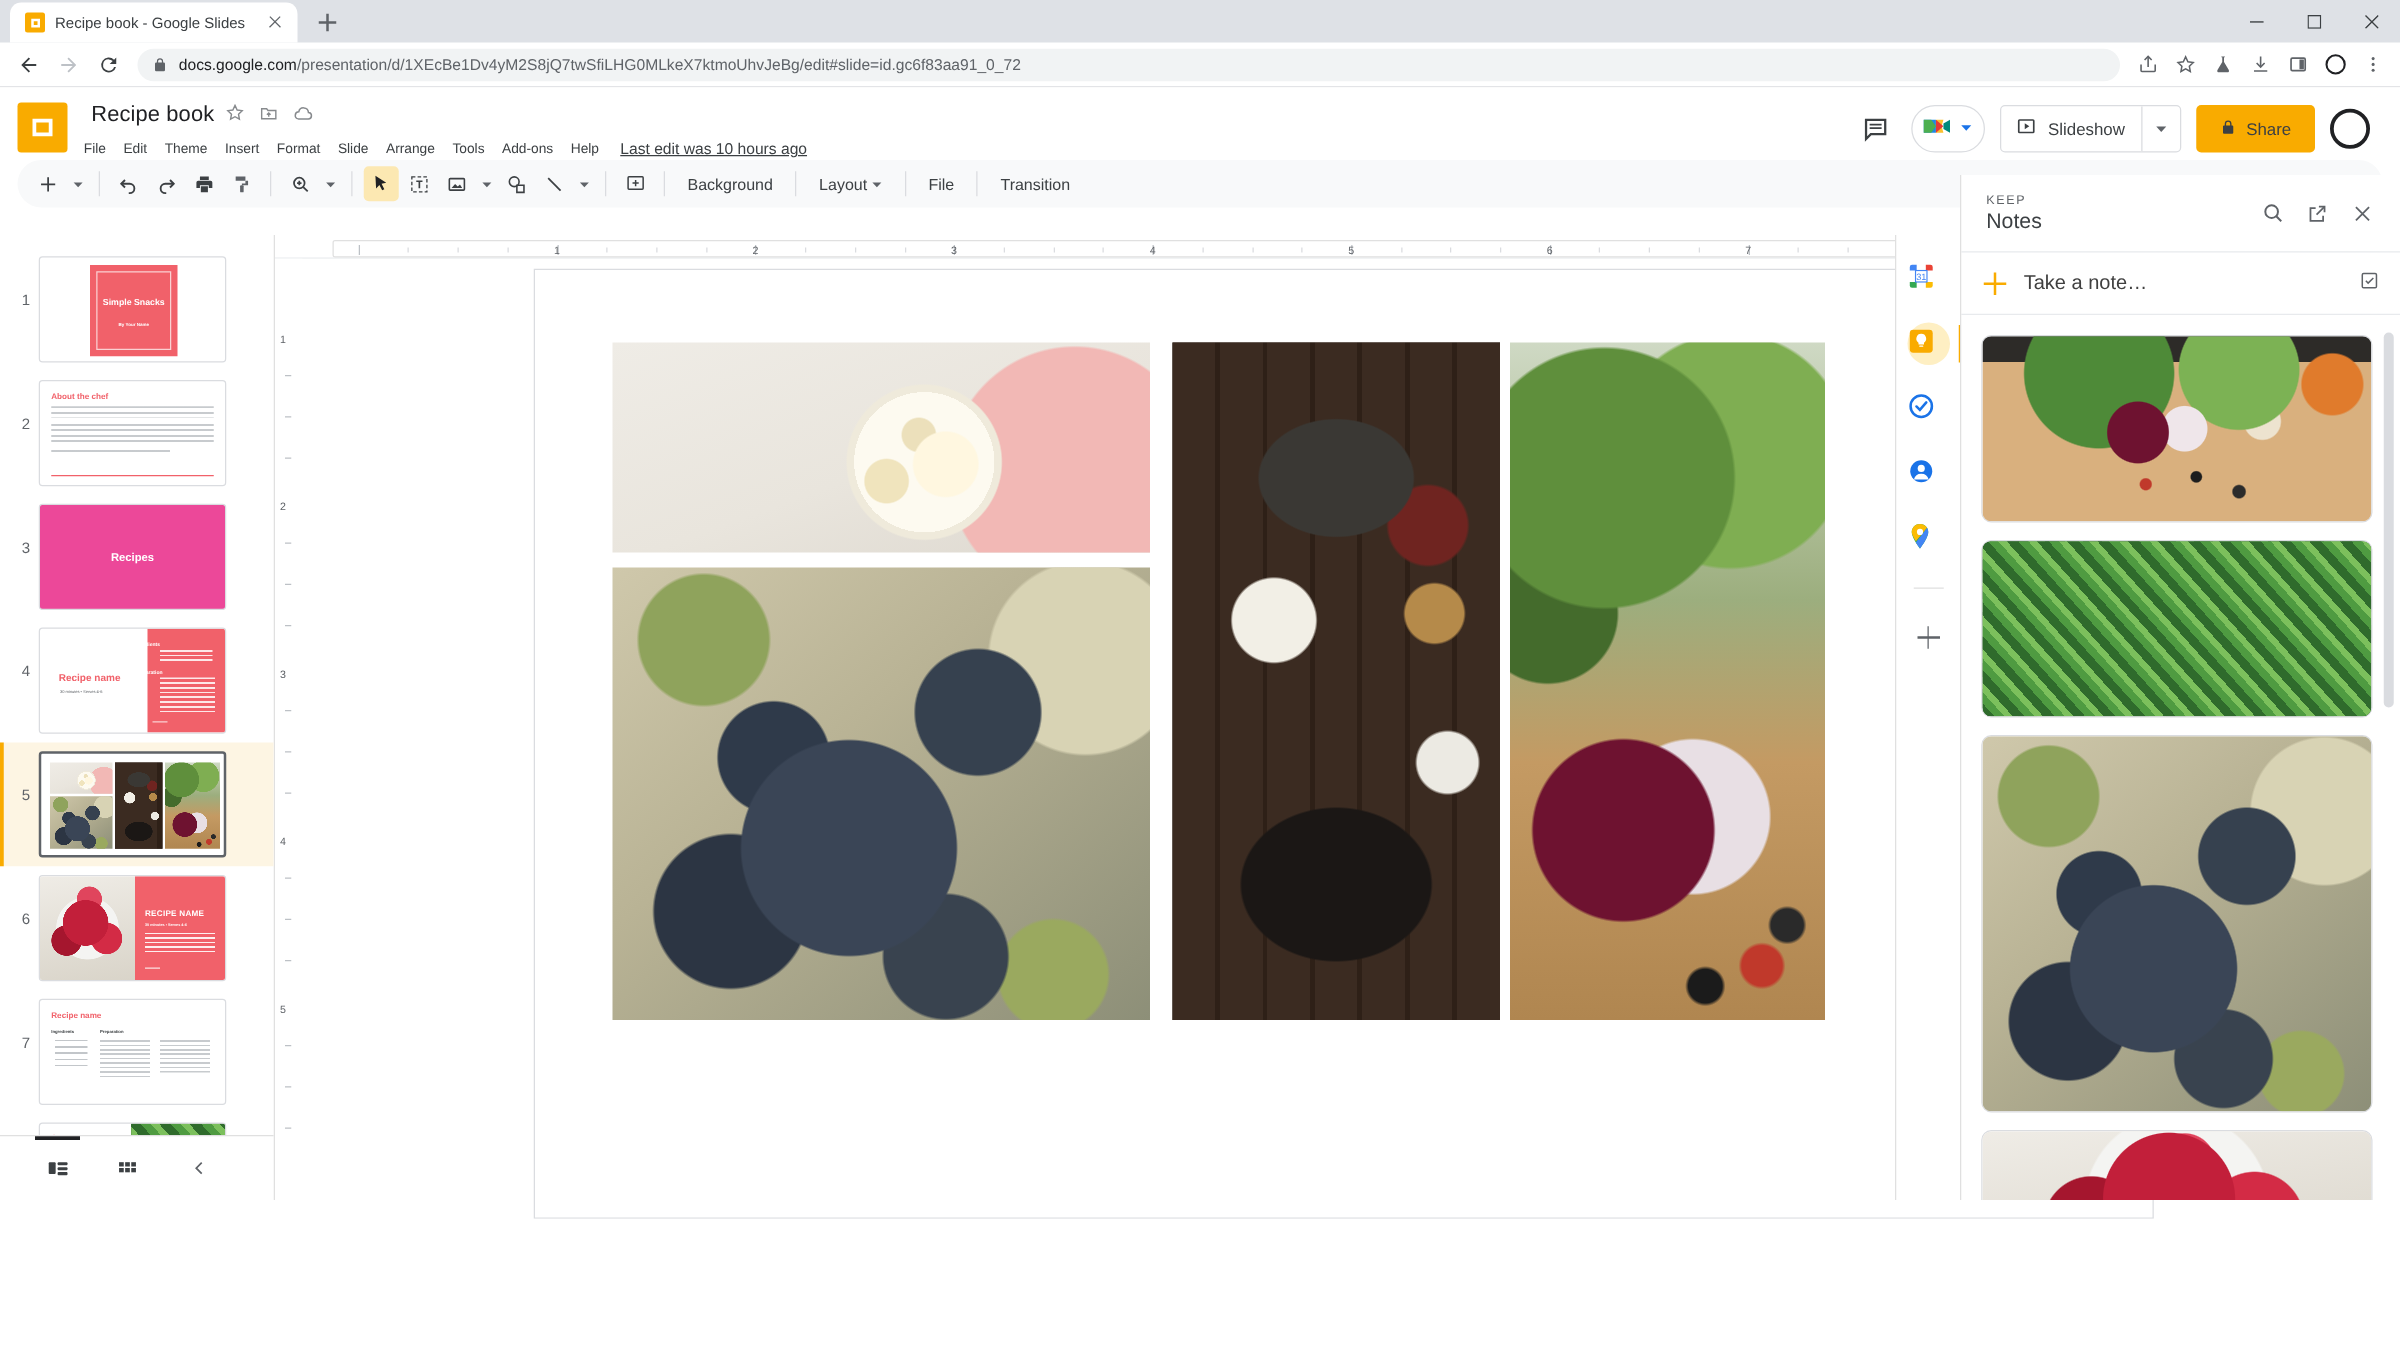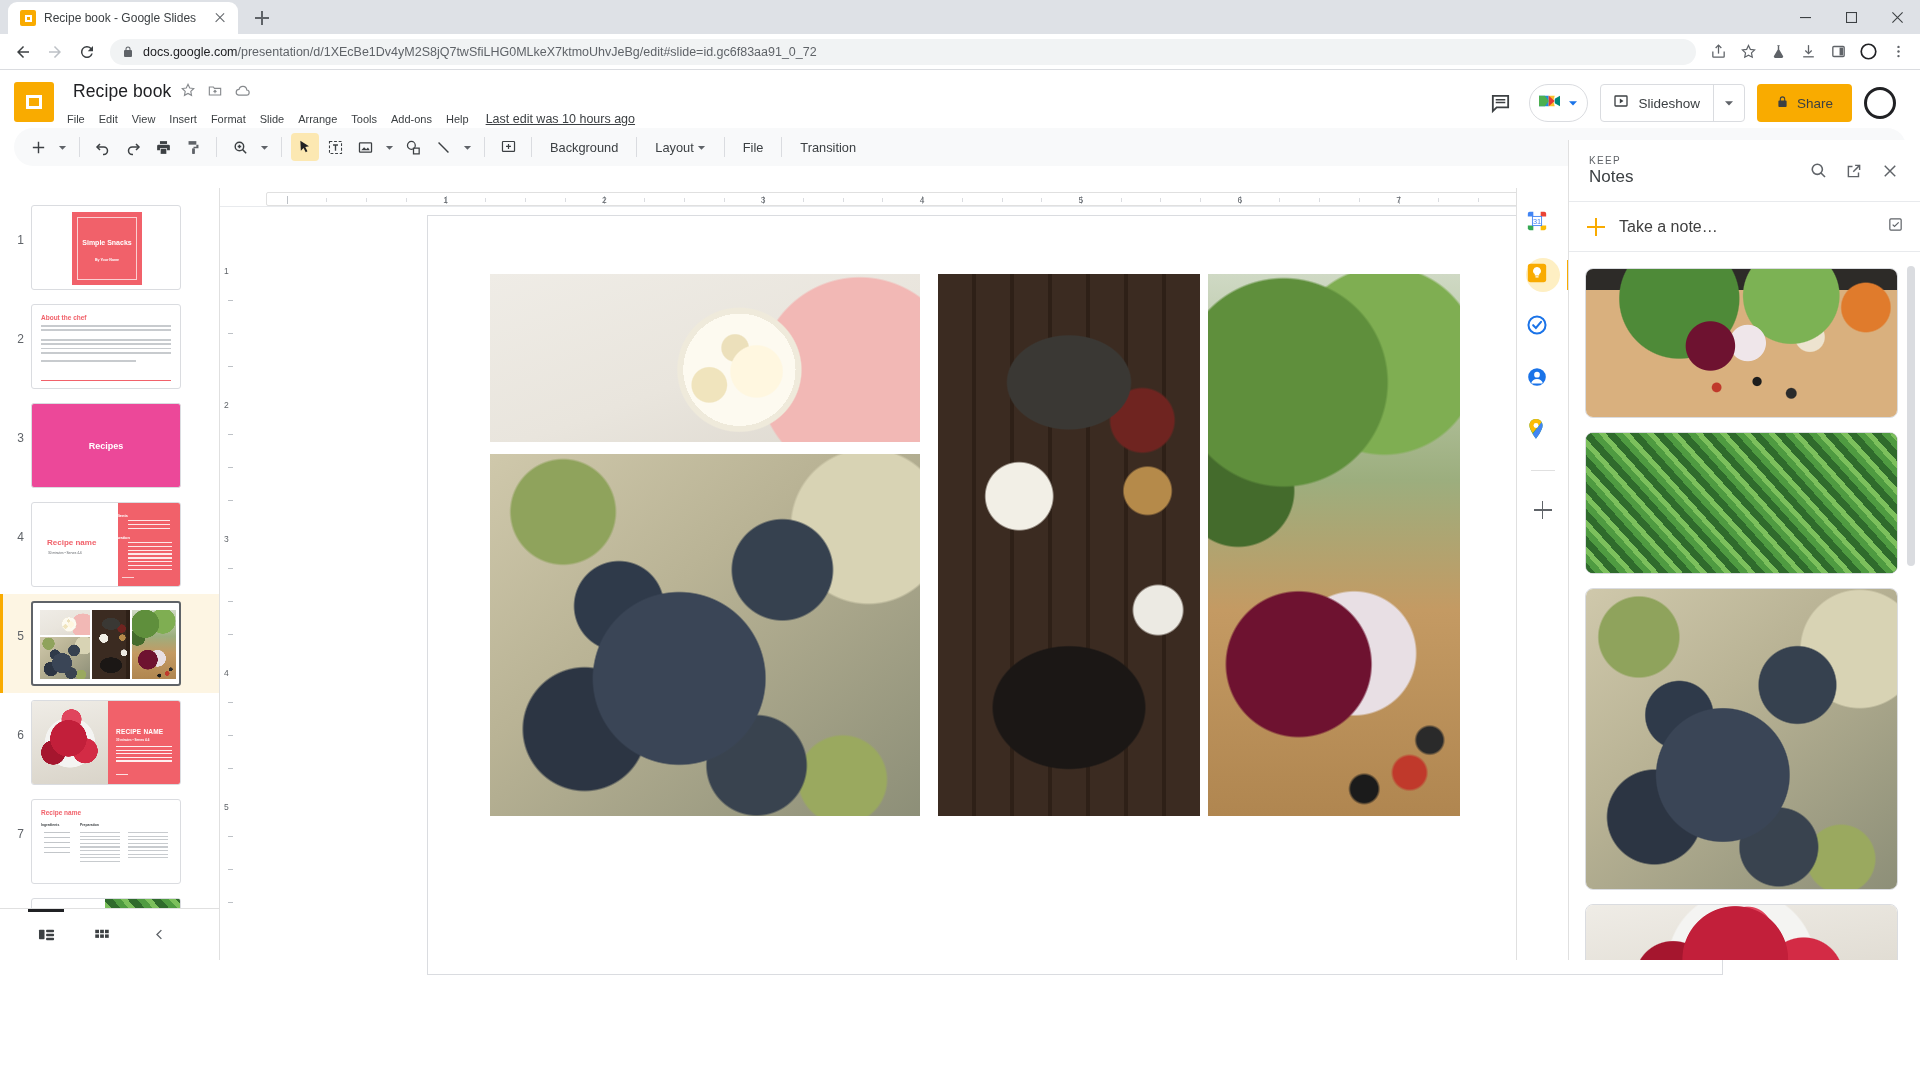--- a/index.html
+++ b/index.html
@@ -506,21 +506,21 @@
           </span>
           <span class="ti">
             <svg width="17" height="17" viewBox="0 0 24 24" fill="none" stroke="#5f6368" stroke-width="1.7">
                 <path d="M6.5 18.5a4 4 0 0 1 .6-7.95A5.5 5.5 0 0 1 18 11.3a3.6 3.6 0 0 1-.4 7.2z"></path>
               </svg>
           </span>
         </div>
         <div class="gs-menubar">
           <span class="gs-menu">File</span>
           <span class="gs-menu">Edit</span>
-          <span class="gs-menu">View</span>
+          <span class="gs-menu">Theme</span>
           <span class="gs-menu">Insert</span>
           <span class="gs-menu">Format</span>
           <span class="gs-menu">Slide</span>
           <span class="gs-menu">Arrange</span>
           <span class="gs-menu">Tools</span>
           <span class="gs-menu">Add-ons</span>
           <span class="gs-menu">Help</span>
           <span class="gs-lastedit">Last edit was 10 hours ago</span>
         </div>
       </div>

